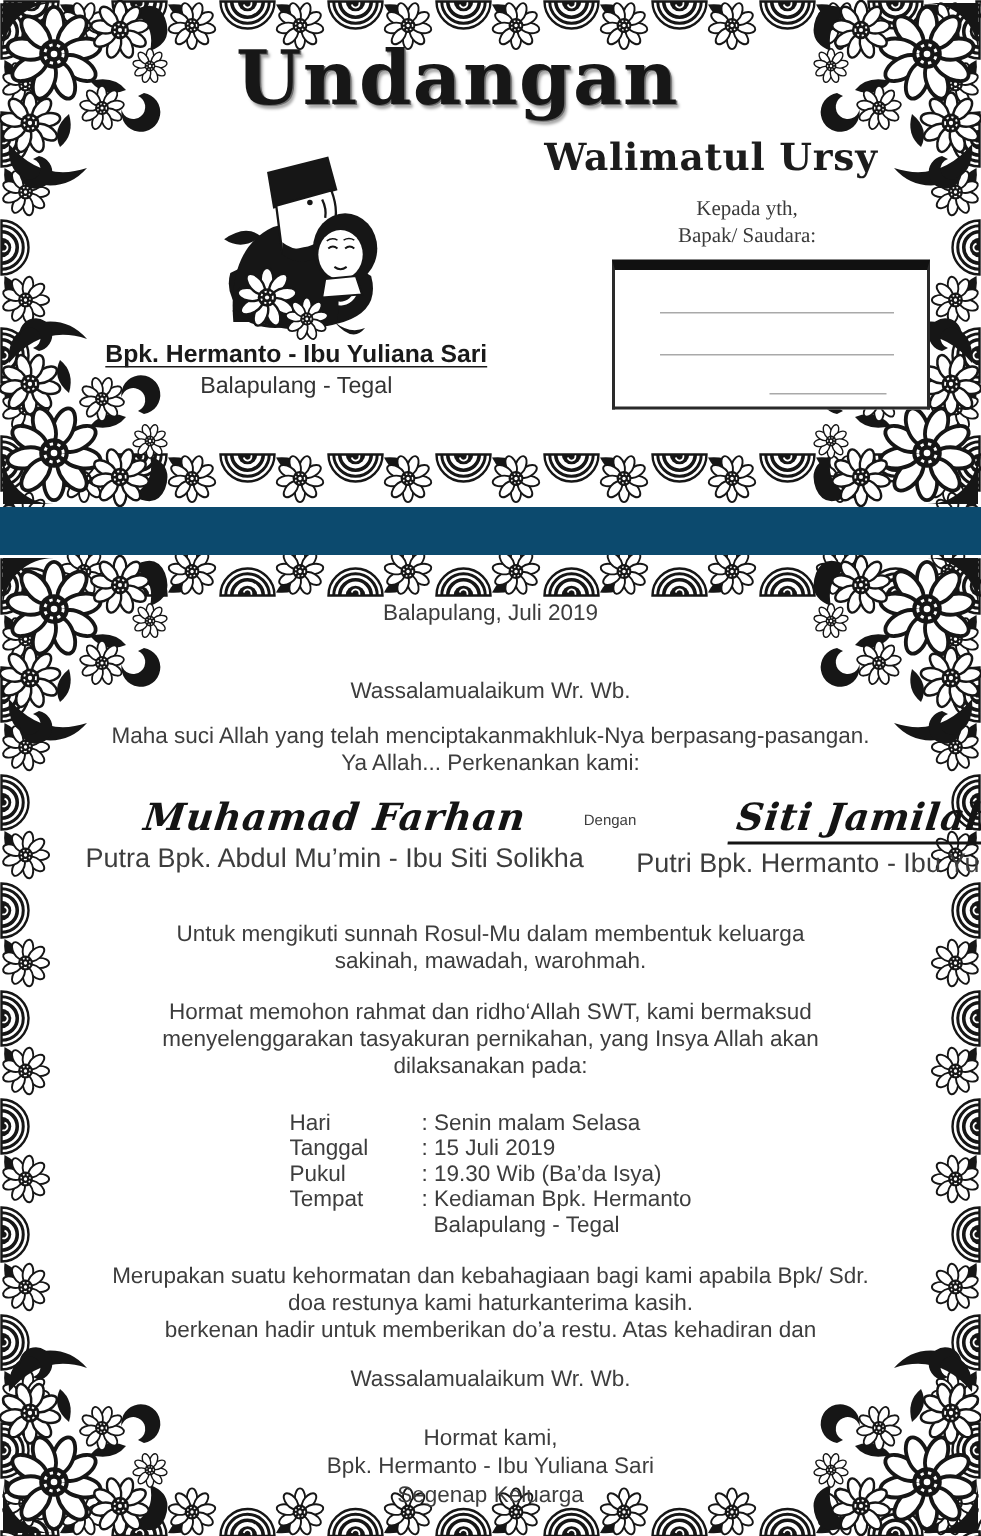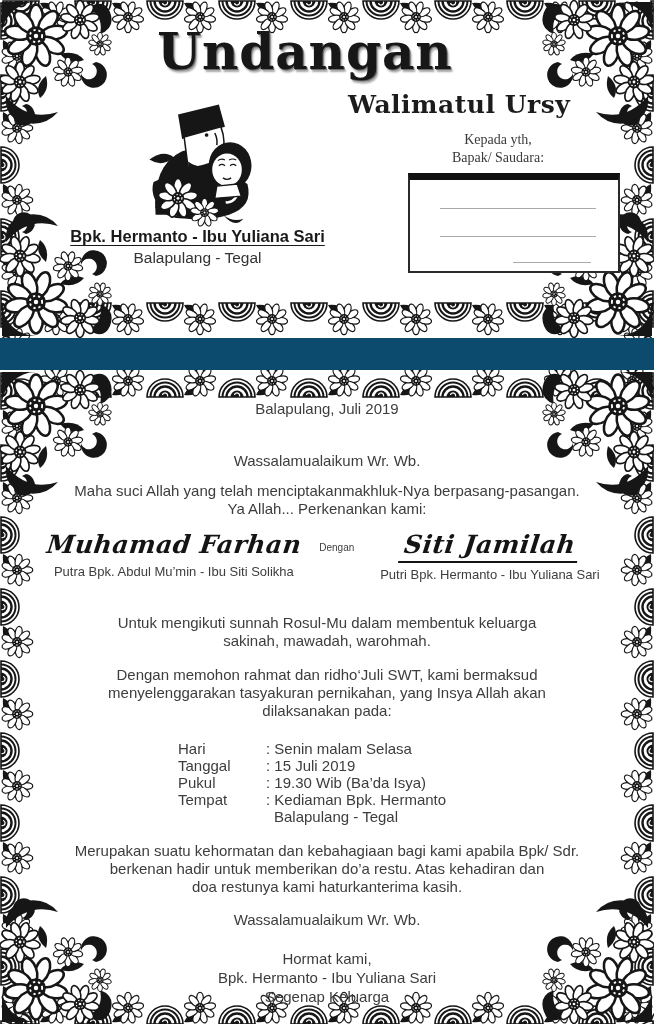--- a/index.html
+++ b/index.html
@@ -15,21 +15,21 @@
   .frame { position:absolute; inset:0; pointer-events:none; }
 
   
   .env-title {
     position:absolute; top:22px; left:70px; width:470px; text-align:center;
     font-family:"DejaVu Serif", serif; font-weight:bold; font-size:50px;
     color:#171717; letter-spacing:1px;
     text-shadow:1px 1px 0 #6e6e6e, 2px 3px 2px rgba(0,0,0,.35);
   }
   .env-subtitle {
-    position:absolute; top:90px; left:348px; width:252px; 
+    position:absolute; top:90px; left:348px; width:252px; text-align:center;
     font-family:"DejaVu Serif", serif; font-weight:bold; font-size:25px;
     color:#1c1c1c; letter-spacing:.5px;
   }
   .couple-svg { position:absolute; left:124px; top:84px; }
   .kepada {
     position:absolute; top:131px; left:390px; width:216px; text-align:center;
     font-size:14px; line-height:18px; color:#3a3a3a;font-family:Liberation Serif, serif;
   }
   .address-box {
     position:absolute; left:408px; top:173px; width:212px; height:100px;
@@ -41,37 +41,37 @@
   .al3 { left:103px; right:27px; top:82px; }
   .sender { position:absolute; top:227px; left:50px; width:295px; text-align:center; }
   .sender-name {
     font-size:16.5px; font-weight:bold; color:#1a1a1a;
     text-decoration:underline; text-underline-offset:3px;
   }
   .sender-city { font-size:15.5px; color:#333; margin-top:3px; }
 
   
   .c2content {
-    position:absolute; inset:0; padding:0 42px; text-align:center;
+    position:absolute; inset:0; padding:0 57px; text-align:center;
     font-size:15px; line-height:18px; color:#3d3d3d;
   }
   .dateline   { margin-top:30px; }
   .salutation { margin-top:34px; }
   .opening    { margin-top:12px; }
   .names-row  { margin-top:12px; display:flex; align-items:flex-start; }
   .name-block { flex:1.08; }
   .name-block.bride { flex:1; }
   .conj { width:62px; padding-top:9px; font-size:10px; color:#3d3d3d; }
   .script-name {
     display:inline-block; font-family:"DejaVu Serif", serif; font-style:italic;
     font-weight:bold; font-size:25px; line-height:30px; color:#141414;
     transform:skewX(-7deg); letter-spacing:.5px; white-space:nowrap;
   }
   .bride .script-name { border-bottom:2px solid #141414; padding:0 4px 1px; }
-  .parents { font-size:13px; margin-top:3px; white-space:nowrap; }
+  .parents { font-size:18px; margin-top:3px; white-space:nowrap; }
   .purpose { margin-top:30px; }
   .intent  { margin-top:16px; }
   .details { margin:20px 0 0 136px; text-align:left; }
   .detail-row { display:flex; line-height:17px; }
   .detail-label { width:88px; }
   .detail-value { flex:1; }
   .detail-cont .detail-value { padding-left:8px; }
   .closing { margin-top:17px; }
   .wassalam { margin-top:15px; }
   .signoff { margin-top:20px; line-height:19px; }
@@ -230,21 +230,21 @@
           <div class="parents">Putri Bpk. Hermanto - Ibu Yuliana Sari</div>
         </div>
       </div>
 
       <div class="purpose">
         <div>Untuk mengikuti sunnah Rosul-Mu dalam membentuk keluarga</div>
         <div>sakinah, mawadah, warohmah.</div>
       </div>
 
       <div class="intent">
-        <div>Dengan memohon rahmat dan ridho‘Juli SWT, kami bermaksud</div>
+        <div>Hormat memohon rahmat dan ridho‘Allah SWT, kami bermaksud</div>
         <div>menyelenggarakan tasyakuran pernikahan, yang Insya Allah akan</div>
         <div>dilaksanakan pada:</div>
       </div>
 
       <div class="details">
         <div class="detail-row">
           <div class="detail-label">Hari</div>
           <div class="detail-value">: Senin malam Selasa</div>
         </div>
         <div class="detail-row">
@@ -260,22 +260,22 @@
           <div class="detail-value">: Kediaman Bpk. Hermanto</div>
         </div>
         <div class="detail-row detail-cont">
           <div class="detail-label"></div>
           <div class="detail-value">Balapulang - Tegal</div>
         </div>
       </div>
 
       <div class="closing">
         <div>Merupakan suatu kehormatan dan kebahagiaan bagi kami apabila Bpk/ Sdr.</div>
+        <div>doa restunya kami haturkanterima kasih.</div>
         <div>berkenan hadir untuk memberikan do’a restu. Atas kehadiran dan</div>
-        <div>doa restunya kami haturkanterima kasih.</div>
       </div>
 
       <div class="wassalam">Wassalamualaikum Wr. Wb.</div>
 
       <div class="signoff">
         <div>Hormat kami,</div>
         <div>Bpk. Hermanto - Ibu Yuliana Sari</div>
         <div>Segenap Keluarga</div>
       </div>
     </div>

